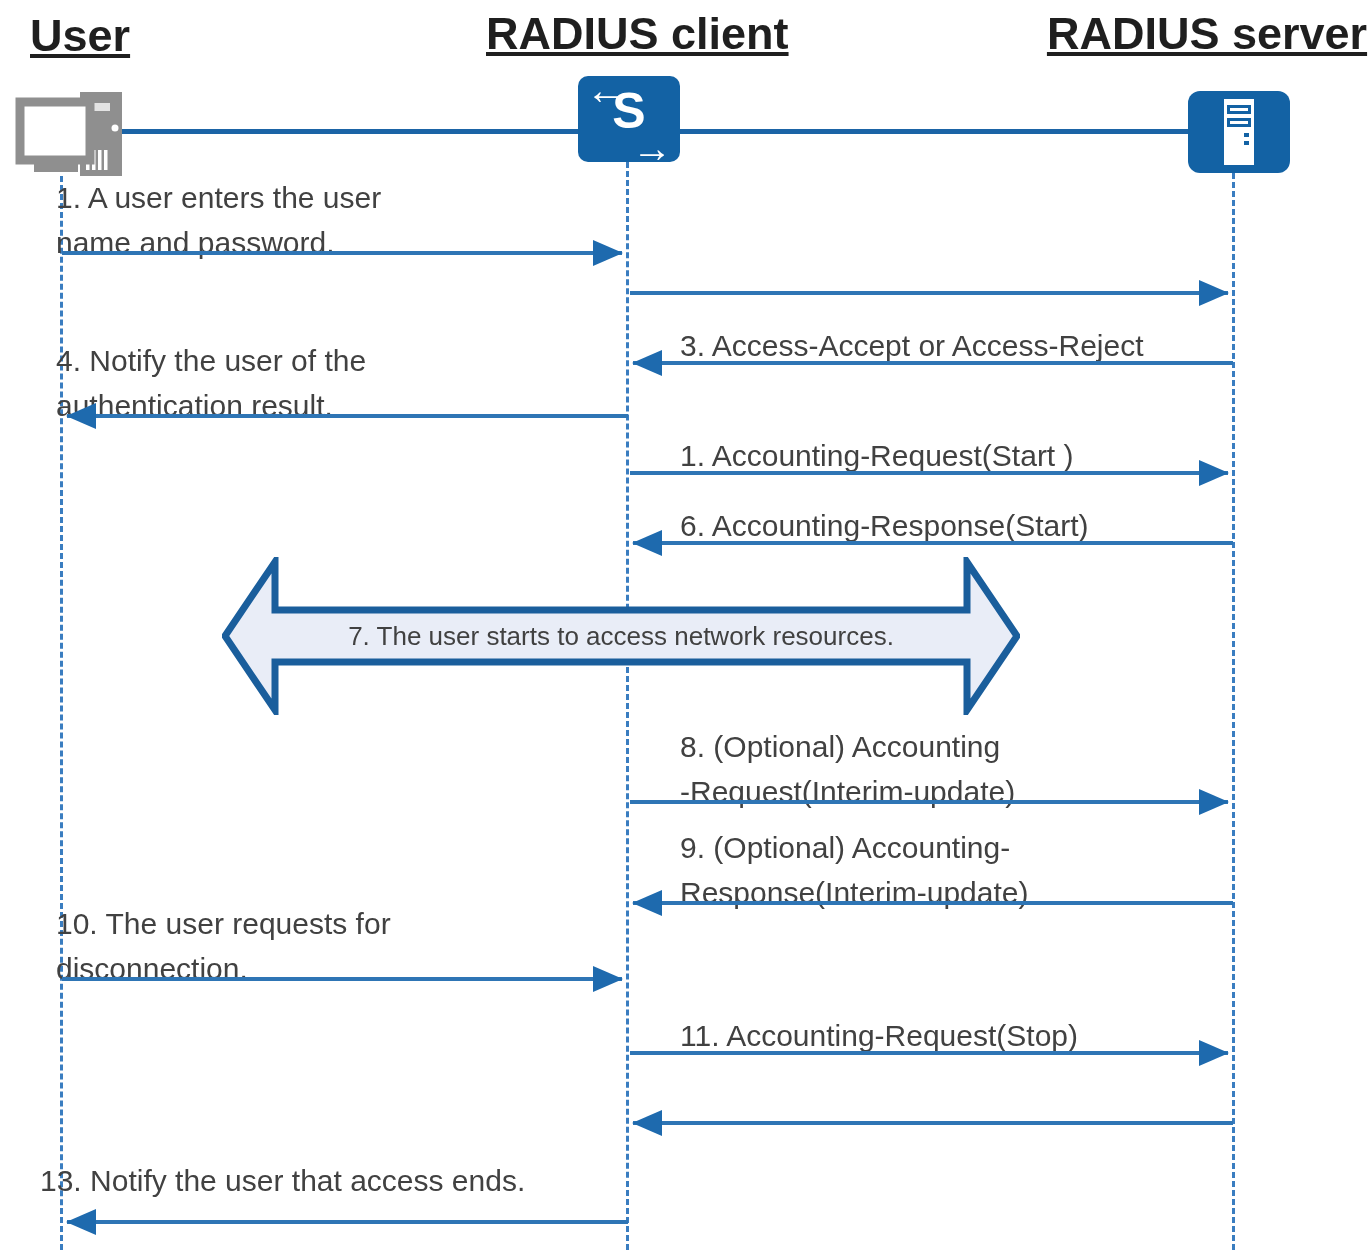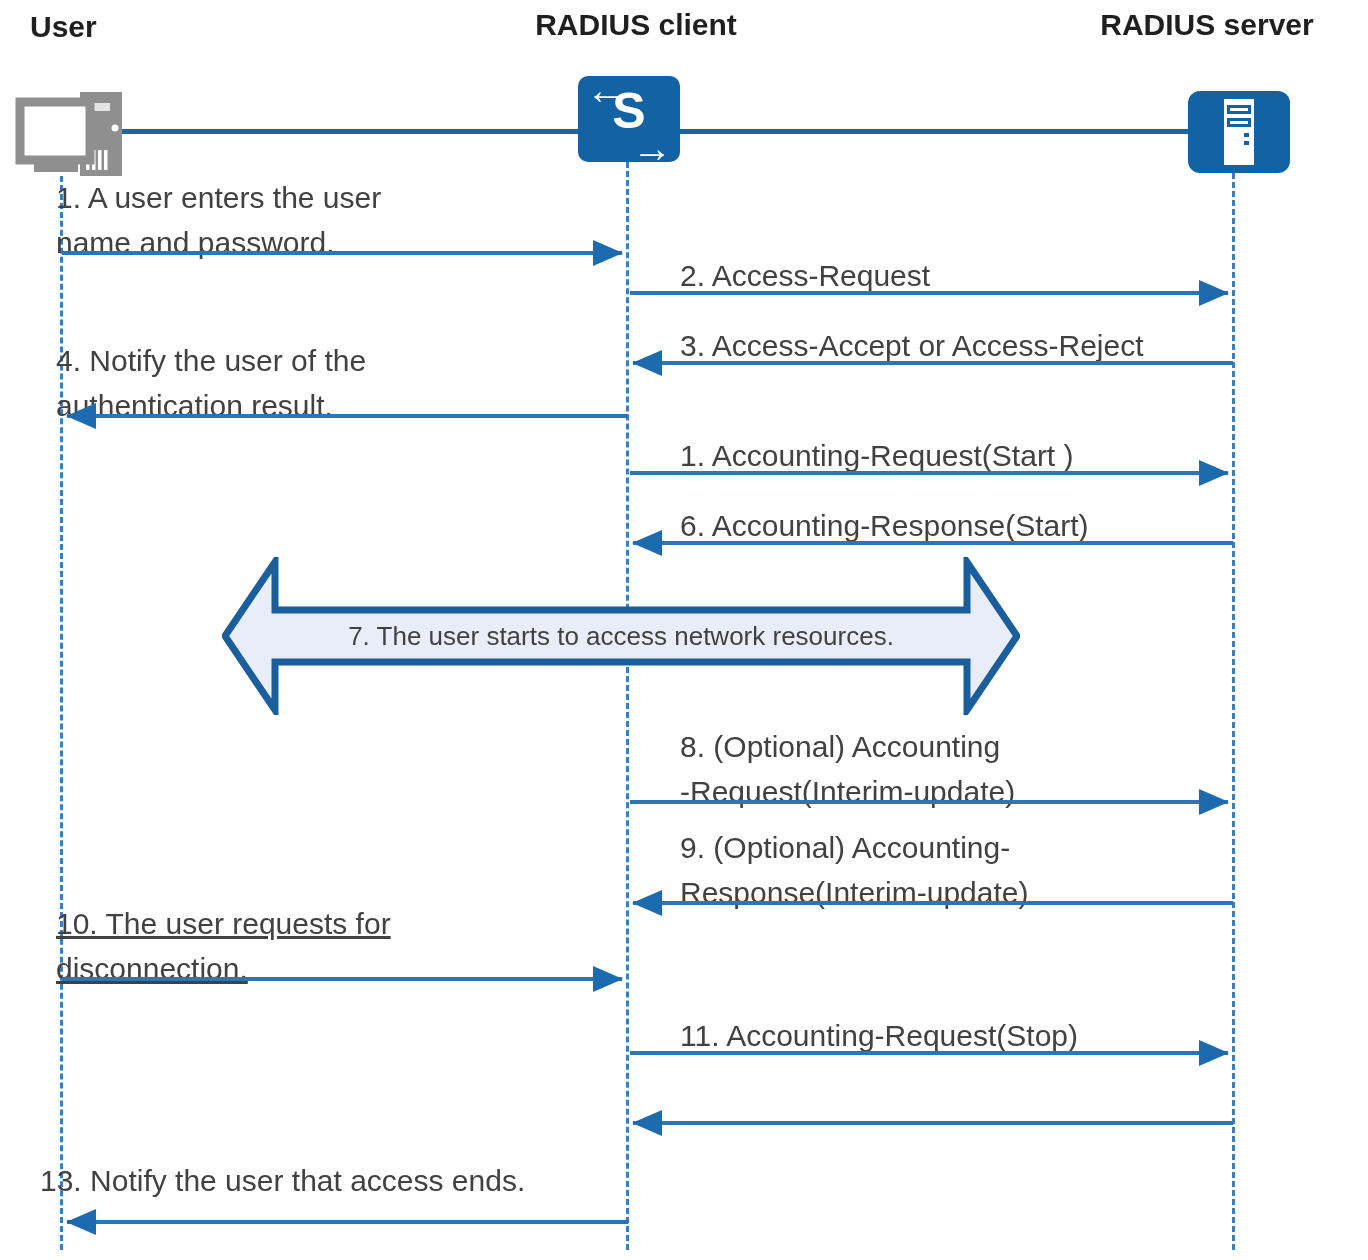--- a/index.html
+++ b/index.html
@@ -10,21 +10,21 @@
     --banner-border:#1A5E9C;
     --text-gray:#414141;
     --heading:#1F1F1F;
     --device-gray:#8F8F8F;
   }
   html,body{margin:0;padding:0;background:#fff;}
   .canvas{
     position:relative;width:1368px;height:1260px;background:#fff;overflow:hidden;
     font-family:"Liberation Sans","DejaVu Sans",sans-serif;
   }
-  .actor-label{position:absolute;font-size:30px;font-weight:bold;color:var(--heading);white-space:nowrap;}
+  .actor-label{position:absolute;font-size:45px;font-weight:bold;color:var(--heading);white-space:nowrap;text-decoration:underline;}
   .centered{text-align:center;}
   .topline{position:absolute;left:112px;top:129px;width:1076px;height:5px;background:#1B64A6;z-index:1;}
   .lifeline{position:absolute;width:0;border-left:3px dashed #3A7DC0;z-index:1;}
   .icon-box{position:absolute;z-index:2;}
   .switch-box{left:578px;top:76px;width:102px;height:86px;background:var(--icon-blue);border-radius:10px;}
   .switch-box .s-letter{position:absolute;left:0;right:0;top:10px;text-align:center;color:#fff;font-size:50px;font-weight:bold;line-height:1;}
   .switch-box .arr-tl{position:absolute;top:-6px;left:8px;color:#fff;font-size:40px;font-weight:bold;line-height:1;}
   .switch-box .arr-br{position:absolute;bottom:-6px;right:8px;color:#fff;font-size:40px;font-weight:bold;line-height:1;}
   .server-box{left:1188px;top:91px;width:102px;height:82px;background:var(--icon-blue);border-radius:12px;}
   .server-tower{position:absolute;left:36px;top:8px;width:30px;height:66px;background:#fff;}
@@ -85,23 +85,20 @@
   </div>
 
   <div class="msg-label" style="left:56px;top:175px;width:500px;">
     <span class="ln">1. A user enters the user</span>
     <span class="ln">name and password.</span>
   </div>
   <div class="arrow" style="left:62px;top:251px;width:560px;">
       <span class="head r"></span>
     </div>
 
-  <div class="msg-label" style="left:680px;top:253px;width:500px;">
-    <span class="ln">2. Access-Request</span>
-  </div>
   <div class="arrow" style="left:630px;top:291px;width:598px;">
       <span class="head r"></span>
     </div>
 
   <div class="msg-label" style="left:680px;top:323px;width:500px;">
     <span class="ln">3. Access-Accept or Access-Reject</span>
   </div>
   <div class="arrow" style="left:633px;top:361px;width:600px;">
       <span class="head l"></span>
     </div>
@@ -144,21 +141,21 @@
     </div>
 
   <div class="msg-label" style="left:680px;top:825px;width:500px;">
     <span class="ln">9. (Optional) Accounting-</span>
     <span class="ln">Response(Interim-update)</span>
   </div>
   <div class="arrow" style="left:633px;top:901px;width:600px;">
       <span class="head l"></span>
     </div>
 
-  <div class="msg-label" style="left:56px;top:901px;width:500px;text-decoration:underline;">
+  <div class="msg-label" style="left:56px;top:901px;width:500px;">
     <span class="ln">10. The user requests for</span>
     <span class="ln">disconnection.</span>
   </div>
   <div class="arrow" style="left:62px;top:977px;width:560px;">
       <span class="head r"></span>
     </div>
 
   <div class="msg-label" style="left:680px;top:1013px;width:500px;">
     <span class="ln">11. Accounting-Request(Stop)</span>
   </div>

